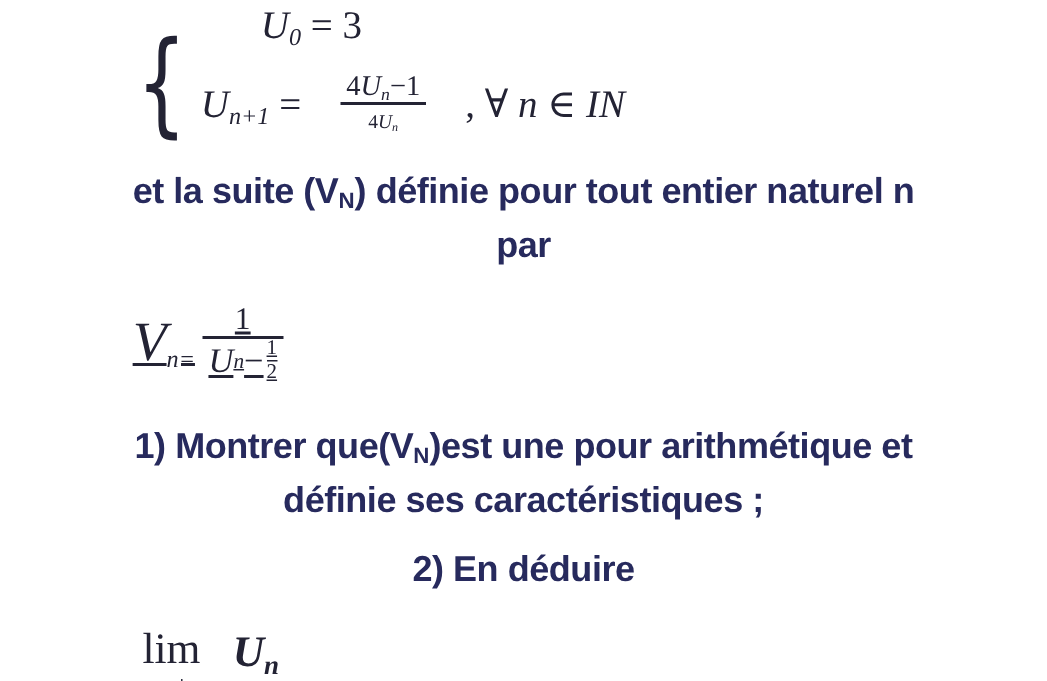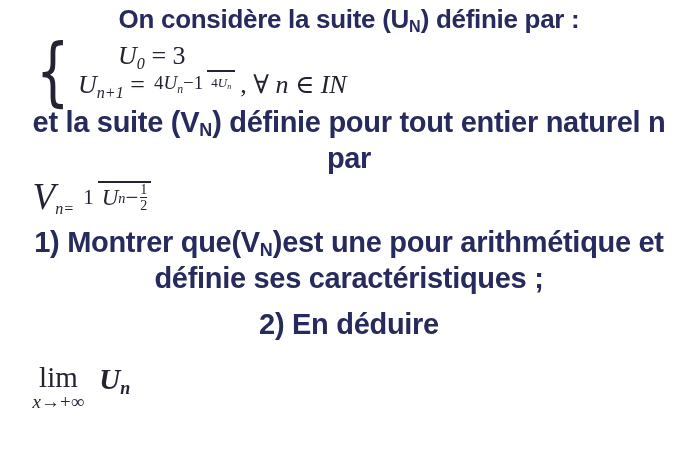--- a/index.html
+++ b/index.html
@@ -11,21 +11,21 @@
   html,body{background:var(--background);}
   body{
     width:698px;height:454px;overflow:hidden;
     display:flex;flex-direction:column;align-items:center;
     font-family:"Liberation Sans",sans-serif;
   }
   
   .sans{
     color:var(--heading);
     font-weight:bold;
-    font-size:29px;
+    font-size:24px;
     line-height:36px;
     letter-spacing:-0.3px;
     text-align:center;
     white-space:nowrap;
   }
   .sans.title{font-size:26px;margin-top:1px;}
   .sans sub{font-size:62%;line-height:0;vertical-align:-0.25em;letter-spacing:0;}
   
   .math{
     color:var(--math);
@@ -39,27 +39,27 @@
   .system{display:flex;align-items:center;margin:3px 0 2px 0;}
   .brace{
     font-family:"DejaVu Sans",sans-serif;
     font-style:normal;font-size:62px;line-height:62px;
     color:var(--math);
     transform:scaleY(1.22) scaleX(0.85);
     margin-right:6px;
   }
   .sys-lines{display:flex;flex-direction:column;}
   .sys-row1{line-height:28px;padding-left:40px;}
-  .sys-row2{line-height:30px;display:flex;align-items:flex-start;}
+  .sys-row2{line-height:30px;display:flex;align-items:center;gap:21px;}
   
-  .frac{display:inline-flex;flex-direction:row;align-items:center;vertical-align:middle;margin:0 5px;}
+  .frac{display:inline-flex;flex-direction:column;align-items:center;vertical-align:middle;margin:16px 5px;}
   .frac .fnum{font-size:19px;line-height:21px;padding:0 4px;}
   .frac .fden{font-size:13px;line-height:22px;padding:0 4px;border-top:2px solid var(--math);align-self:stretch;text-align:center;}
   
-  .vformula{display:flex;align-items:center;margin:2px 0 4px 0;}
+  .vformula{display:flex;align-items:center;margin:2px 0 4px 0;text-decoration:underline;}
   .v-var{font-size:37px;line-height:37px;}
   .v-sub{font-size:21px;line-height:0;vertical-align:-0.45em;}
   .vformula .frac .fnum{font-size:21px;line-height:24px;}
   .vformula .frac .fden{font-size:23px;line-height:30px;display:flex;align-items:center;justify-content:center;}
   
   .sfrac{display:inline-flex;flex-direction:column;align-items:center;vertical-align:middle;margin-left:2px;}
   .sfrac .sf-num{font-size:14px;line-height:14px;font-style:normal;}
   .sfrac .sf-den{font-size:14px;line-height:15px;font-style:normal;border-top:1.5px solid var(--math);align-self:stretch;text-align:center;}
   
   .limit{display:flex;align-items:flex-start;margin-top:20px;}
@@ -68,21 +68,20 @@
   .lim-under{font-size:19px;line-height:20px;}
   .lim-operand{font-size:29px;line-height:34px;margin-left:15px;font-weight:bold;}
   .spacer-q1{margin-top:8px;}
   .spacer-q2{margin-top:10px;}
 </style>
 </head>
 <body>
 
 <main>
 
-  <h1 class="sans title"><span>On considère la suite (U</span><sub>N</sub><span>) définie par :</span></h1>
 
   <div class="system math">
     <span class="brace up">{</span>
     <div class="sys-lines">
       <div class="sys-row1"><span>U</span><sub>0</sub><span class="up"> = </span><span class="up">3</span></div>
       <div class="sys-row2">
         <span><span>U</span><sub>n+1</sub>&nbsp;<span class="up">=</span></span>
         <span class="frac">
           <span class="fnum"><span class="up">4</span><span>U</span><sub>n</sub><span class="up">−1</span></span>
           <span class="fden"><span class="up">4</span><span>U</span><sub>n</sub></span>

